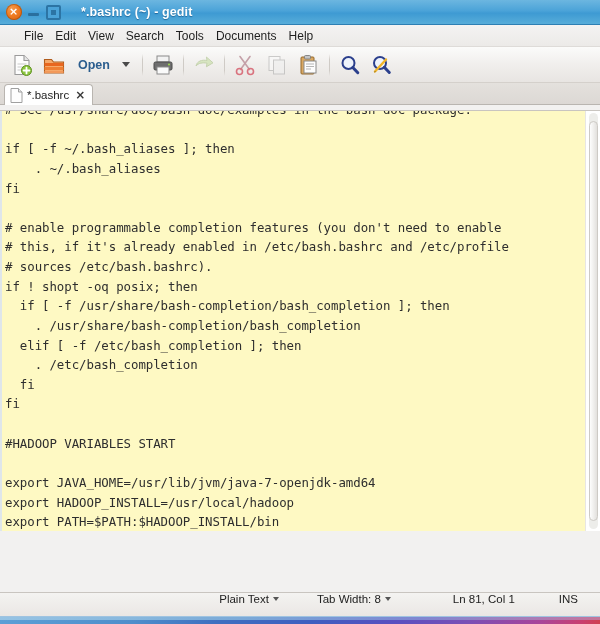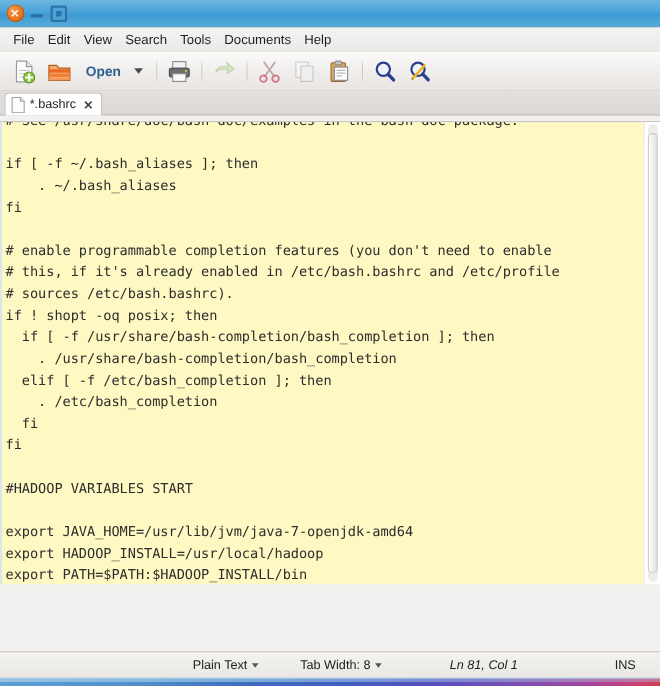--- a/index.html
+++ b/index.html
@@ -70,21 +70,21 @@
   }
 
   
   .menubar {
     position: absolute; left: 0; top: 25px;
     width: 600px; height: 22px;
     background: linear-gradient(to bottom, #f4f3f2 0%, #eceae8 100%);
     border-bottom: 1px solid #dedbd8;
     display: flex; align-items: center;
     box-sizing: border-box;
-    padding-left: 6px;
+    padding-left: 18px;
   }
   .menuitem {
     font-size: 12px; color: #1f1f1f;
     padding: 2px 6px;
     white-space: nowrap;
     cursor: default;
   }
 
   
   .toolbar {
@@ -194,21 +194,21 @@
     border-radius: 5px;
     box-sizing: border-box;
   }
 
   
   .statusbar {
     position: absolute; left: 0; top: 592px;
     width: 600px; height: 24px;
     background: linear-gradient(to bottom, #f4f3f1 0%, #eae7e4 100%);
     border-top: 1px solid #c9c5c0;
-    display: flex; align-items: center;
+    display: flex; align-items: flex-start;
     box-sizing: border-box;
   }
   .sb-spacer { flex: 1 1 auto; }
   .sb-item {
     font-size: 11.5px; color: #222;
     display: flex; align-items: center; gap: 4px;
     white-space: nowrap;
   }
   .sb-caret {
     width: 0; height: 0;
@@ -241,20 +241,21 @@
   <div class="titlebar">
     <div class="wb">
       <div class="wb-close">×</div>
     </div>
     <div class="wb">
       <div class="wb-min"></div>
     </div>
     <div class="wb">
       <div class="wb-max"></div>
     </div>
+    <div class="title-text">*.bashrc (~) - gedit</div>
   </div>
 
   <div class="menubar">
     <div class="menuitem">File</div>
     <div class="menuitem">Edit</div>
     <div class="menuitem">View</div>
     <div class="menuitem">Search</div>
     <div class="menuitem">Tools</div>
     <div class="menuitem">Documents</div>
     <div class="menuitem">Help</div>
@@ -404,21 +405,21 @@
   <div class="statusbar">
     <div class="sb-spacer"></div>
     <div class="sb-item" style="margin-right:38px;">
       <span>Plain Text</span>
       <span class="sb-caret"></span>
     </div>
     <div class="sb-item" style="margin-right:62px;">
       <span>Tab Width: 8</span>
       <span class="sb-caret"></span>
     </div>
-    <div class="sb-item" style="margin-right:88px;font-style:italic;">
+    <div class="sb-item" style="margin-right:44px;">
       <span>Ln 81, Col 1</span>
     </div>
     <div class="sb-item" style="margin-right:22px;">
       <span>INS</span>
     </div>
   </div>
 
   <div class="desktop"></div>
 
 </div>

